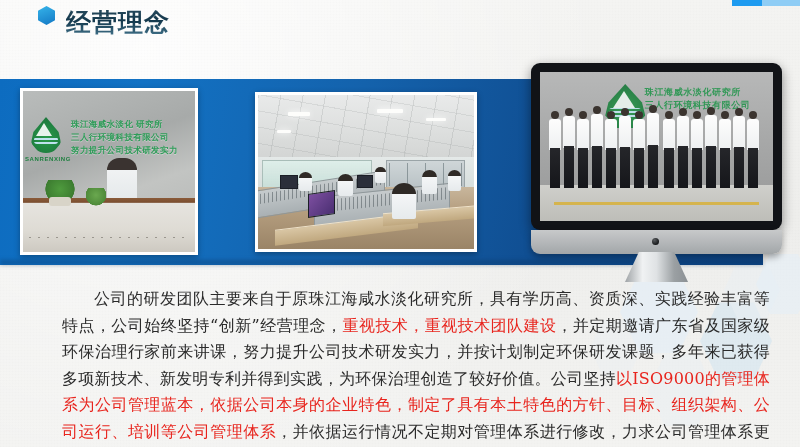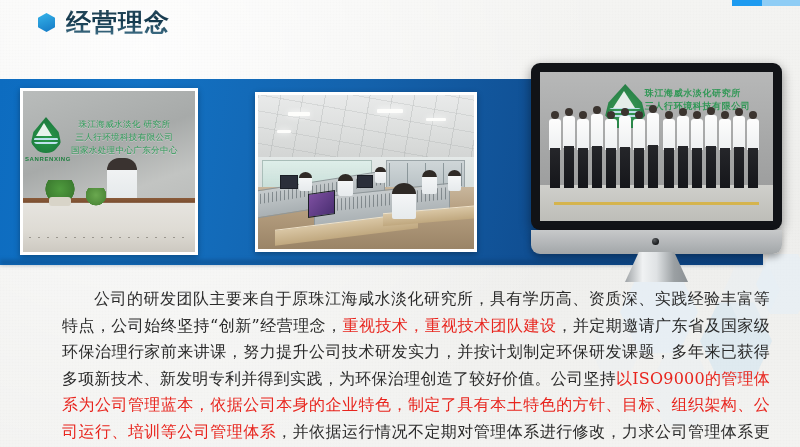--- a/index.html
+++ b/index.html
@@ -50,21 +50,21 @@
     top: 0; right: 0;
     width: 68px; height: 6px;
     background: linear-gradient(90deg, #1e9bf0 0%, #1e9bf0 44%, #8fcdf5 44%, #8fcdf5 100%);
   }
 
   
   .title-wrap {
     position: absolute;
     left: 38px; top: 6px;
     display: flex;
-    align-items: center;
+    align-items: flex-start;
     gap: 11px;
   }
   .hex-bullet {
     width: 17px; height: 19px;
     background: linear-gradient(160deg, #36b4ea 0%, #1378c4 100%);
     clip-path: polygon(50% 0%, 100% 25%, 100% 75%, 50% 100%, 0% 75%, 0% 25%);
   }
   .title-text {
     font-size: 25px;
     font-weight: bold;
@@ -132,24 +132,23 @@
     border-radius:3px;
   }
   .recep-logo-text {
     position: absolute; left: 2px; top: 65px;
     font-size: 6px; font-weight: bold; letter-spacing: .6px;
     color: #1f8040;
     font-family: "Liberation Sans", sans-serif;
   }
   .recep-lines { position: absolute; left: 48px; top: 27px; }
   .recep-lines div {
-    font-size: 8.5px; font-weight: normal; color: #2e9c58;
+    font-size: 8.5px; font-weight: bold; color: #2e9c58;
     letter-spacing: .4px; line-height: 13px; white-space: nowrap;
     text-shadow: 0 1px 0 rgba(255,255,255,.35);
-    text-align: center;
   }
   .recep-desk {
     position: absolute; left: 0; bottom: 0; width: 100%; height: 54px;
     background: linear-gradient(180deg, #8a5b3a 0%, #7b4f30 8%, #e6e4df 10%, #dedbd4 60%, #cdc9c1 100%);
   }
   .recep-desk::after {
     content:""; position:absolute; left:6px; bottom:14px; right:6px; height:1px;
     background: repeating-linear-gradient(90deg,#9a968e 0 2px, transparent 2px 9px);
   }
   .recep-person {
@@ -288,21 +287,21 @@
     content:""; position:absolute; left:8px; top:7px;
     width:0;height:0;border-left:11px solid transparent;border-right:11px solid transparent;
     border-bottom:17px solid #eaf4ee;
   }
   .team-logo::after {
     content:""; position:absolute; left:4px; bottom:11px;
     width:32px; height:9px;
     background: repeating-linear-gradient(0deg,#bfe2ee 0 2px, transparent 2px 4px);
     border-radius:3px;
   }
-  .team-lines { position:absolute; left:45%; top:10%; }
+  .team-lines { position:absolute; left:45%; top:10%;font-family:Liberation Mono, monospace; }
   .team-lines div {
     font-size: 9px; font-weight:bold; color:#27964f; line-height:13px;
     letter-spacing:.6px; white-space:nowrap; opacity:.92;
   }
   .team-row { position:absolute; left:0; bottom:22%; width:100%; height:52%; }
   .team-person {
     position:absolute; bottom:0;
     width:12px; height:100%;
   }
   .team-person .head {
@@ -359,21 +358,21 @@
   <div class="blue-band-shadow"></div>
 
   <div class="photo photo-1">
     <div class="photo-inner">
       <div class="recep-wall"></div>
       <div class="recep-logo"></div>
       <div class="recep-logo-text">SANRENXING</div>
       <div class="recep-lines">
         <div>珠江海威水淡化 研究所</div>
         <div>三人行环境科技有限公司</div>
-        <div>国家水处理中心广东分中心</div>
+        <div>努力提升公司技术研发实力</div>
       </div>
       <div class="recep-person"></div>
       <div class="recep-desk"></div>
       <div class="recep-plant"></div>
       <div class="recep-plant2"></div>
     </div>
   </div>
 
   <div class="photo photo-2">
     <div class="photo-inner">

